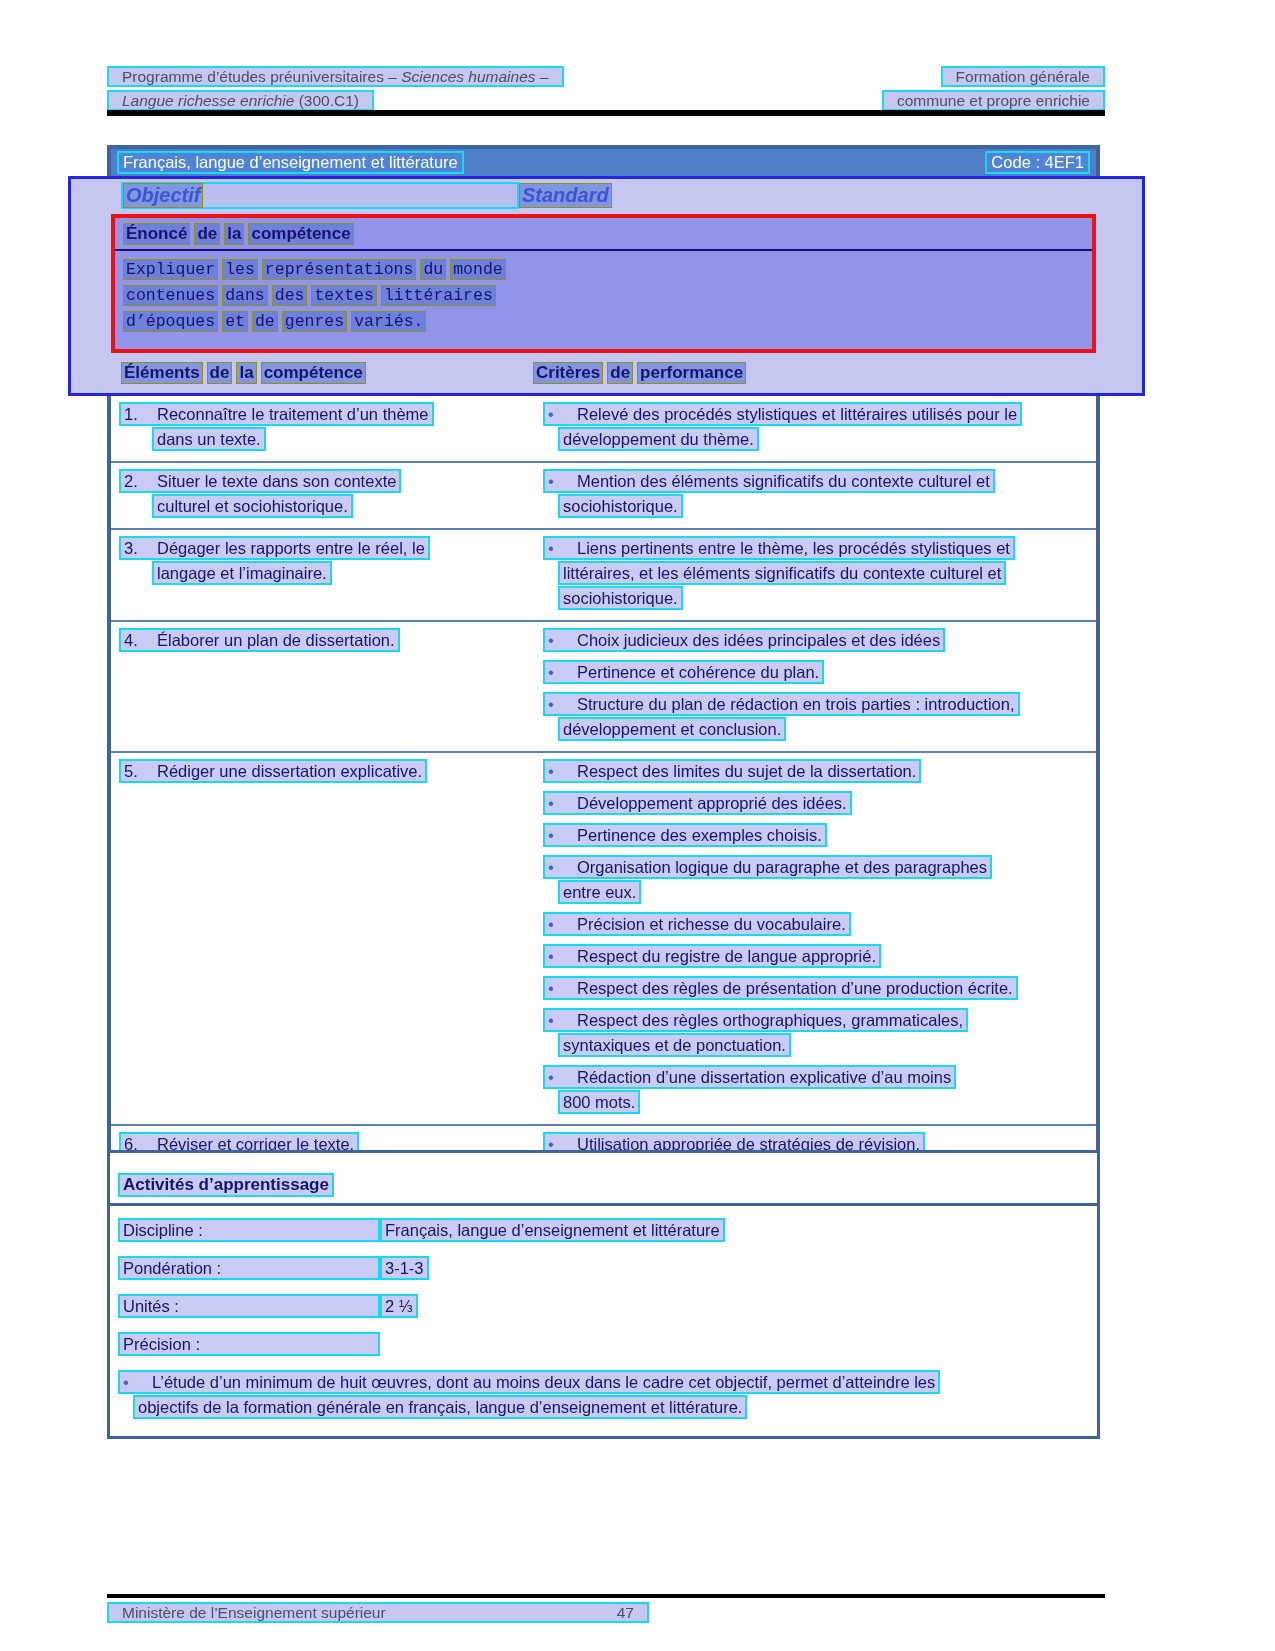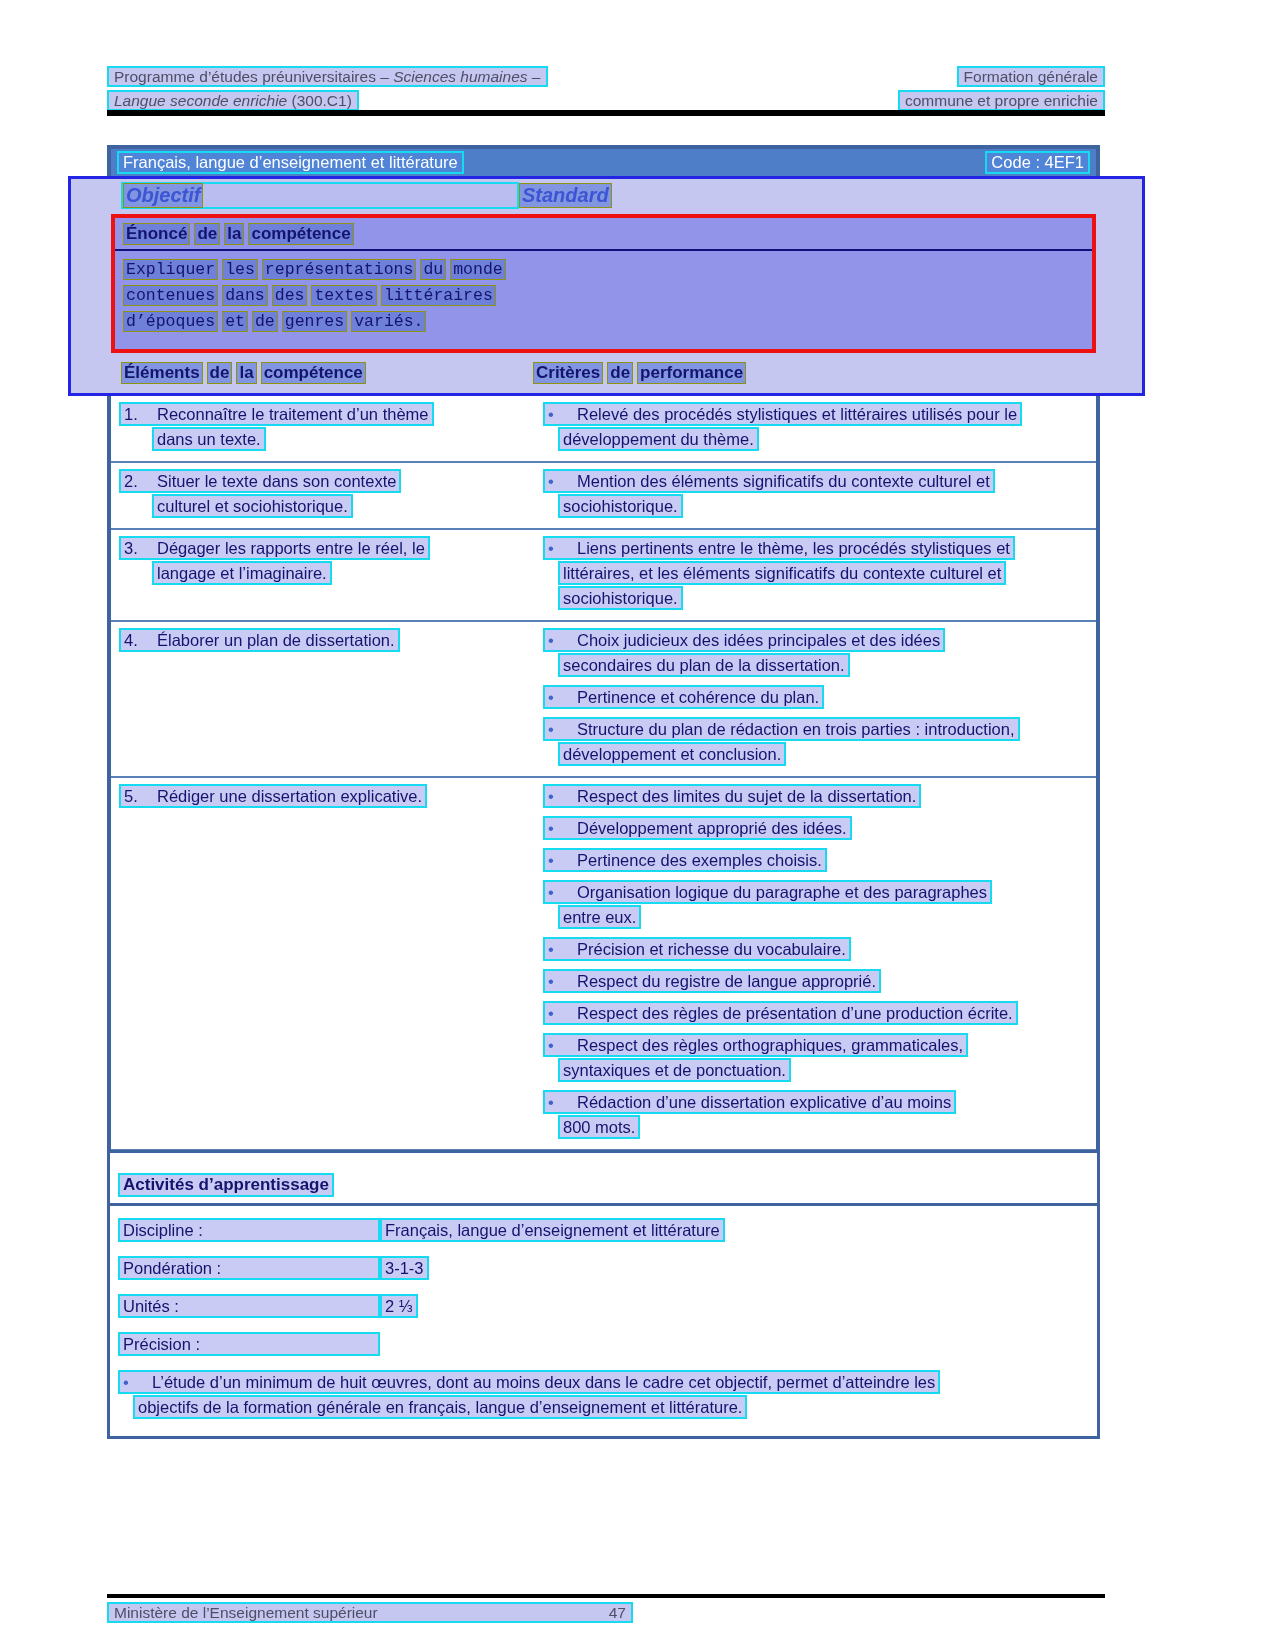--- a/index.html
+++ b/index.html
@@ -4,21 +4,21 @@
 <style>
   html,body{margin:0;padding:0;background:#ffffff;}
   .page{position:relative;width:1275px;height:1651px;background:#fff;
         font-family:"Liberation Sans",sans-serif;overflow:hidden;}
 
   
   .pagehead{position:absolute;top:66px;left:107px;width:998px;}
   .ph-row{display:flex;justify-content:space-between;margin-bottom:3px;}
   .phbox{background:var(--c-lavender,#c6c7f1);border:2px solid var(--c-cyan,#16daef);
          color:var(--c-graytext,#4e4e66);font-size:15.5px;line-height:17px;
-         padding:0 5px;white-space:nowrap;}
+         padding:0 13px;white-space:nowrap;}
   .rule-top{position:absolute;top:110px;left:107px;width:998px;height:6px;background:#000;}
 
   
   .maintable{position:absolute;top:145px;left:107px;width:993px;
              border:4px solid var(--c-steel,#3f639f);box-sizing:border-box;background:#fff;}
   .titlebar{background:var(--c-titlebar,#4e7ec8);height:27px;display:flex;
             justify-content:space-between;align-items:center;padding:0 6px;}
   .tbox{border:2px solid var(--c-cyan,#16daef);background:var(--c-titlebar_box,#4f84d6);
         color:#fff;font-size:16.5px;line-height:19px;padding:0 4px;white-space:nowrap;}
 
@@ -80,21 +80,21 @@
 <body>
 
 <div class="page">
 
   <div class="pagehead">
     <div class="ph-row">
       <span class="phbox"><span>Programme d’études préuniversitaires – </span><i>Sciences humaines</i><span> –</span></span>
       <span class="phbox">Formation générale</span>
     </div>
     <div class="ph-row">
-      <span class="phbox"><i>Langue seconde enrichie</i><span> (300.C1)</span></span>
+      <span class="phbox"><i>Langue richesse enrichie</i><span> (300.C1)</span></span>
       <span class="phbox">commune et propre enrichie</span>
     </div>
   </div>
   <div class="rule-top"></div>
 
   <div class="maintable">
 
     <div class="titlebar">
       <span class="tbox">Français, langue d’enseignement et littérature</span>
       <span class="tbox">Code : 4EF1</span>
@@ -166,21 +166,20 @@
             </div>
           </div>
         </div>
         <div class="crow">
           <div class="cleft">
             <div class="lline"><span class="lbox"><span class="num">4.</span>Élaborer un plan de dissertation.</span></div>
           </div>
           <div class="cright">
             <div class="bitem">
               <div class="lline"><span class="lbox"><span class="bdot">•</span>Choix judicieux des idées principales et des idées</span></div>
-              <div class="lline bcont"><span class="lbox">secondaires du plan de la dissertation.</span></div>
             </div>
             <div class="bitem">
               <div class="lline"><span class="lbox"><span class="bdot">•</span>Pertinence et cohérence du plan.</span></div>
             </div>
             <div class="bitem">
               <div class="lline"><span class="lbox"><span class="bdot">•</span>Structure du plan de rédaction en trois parties : introduction,</span></div>
               <div class="lline bcont"><span class="lbox">développement et conclusion.</span></div>
             </div>
           </div>
         </div>

